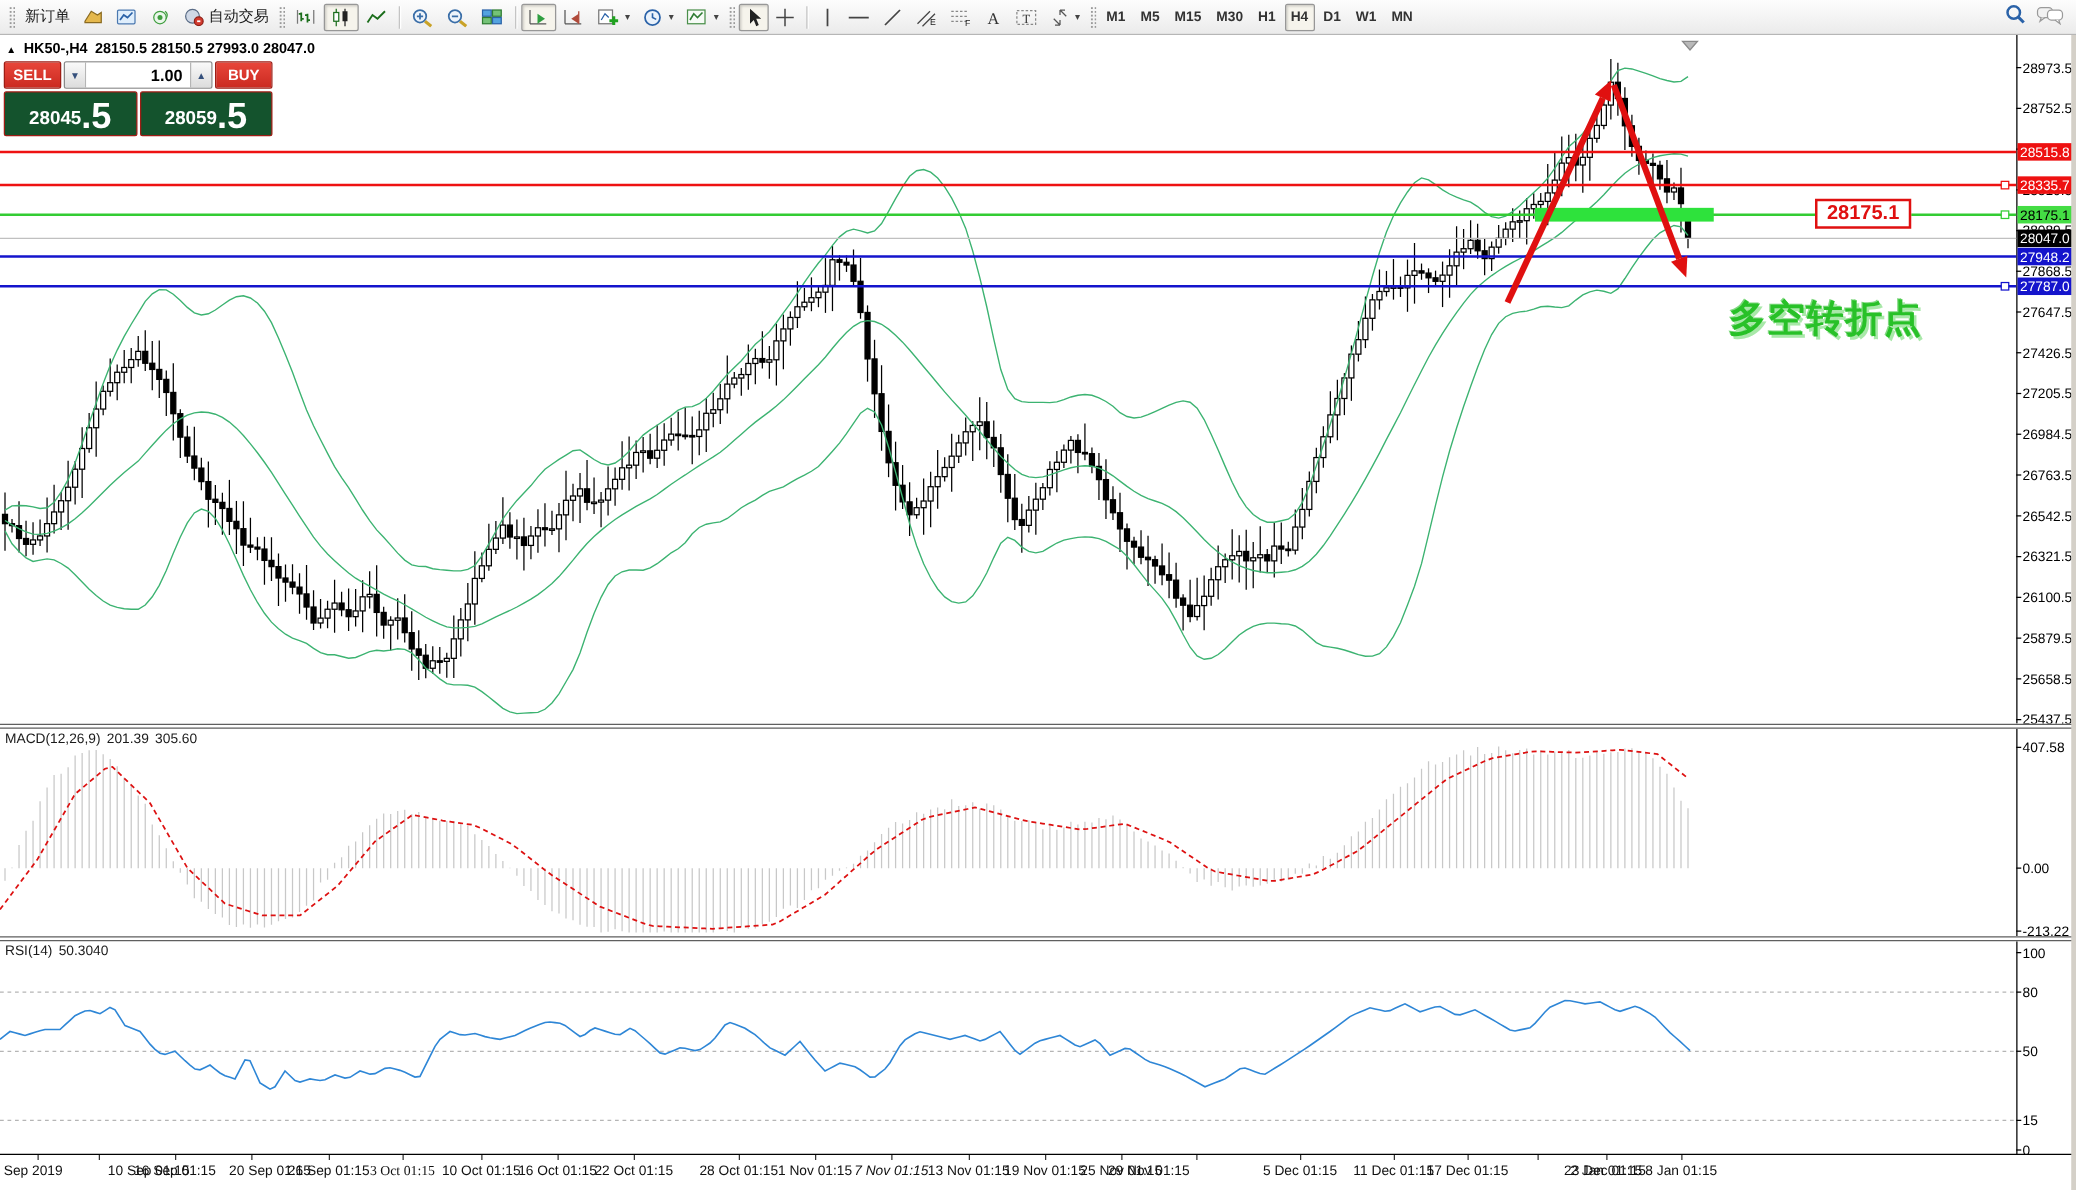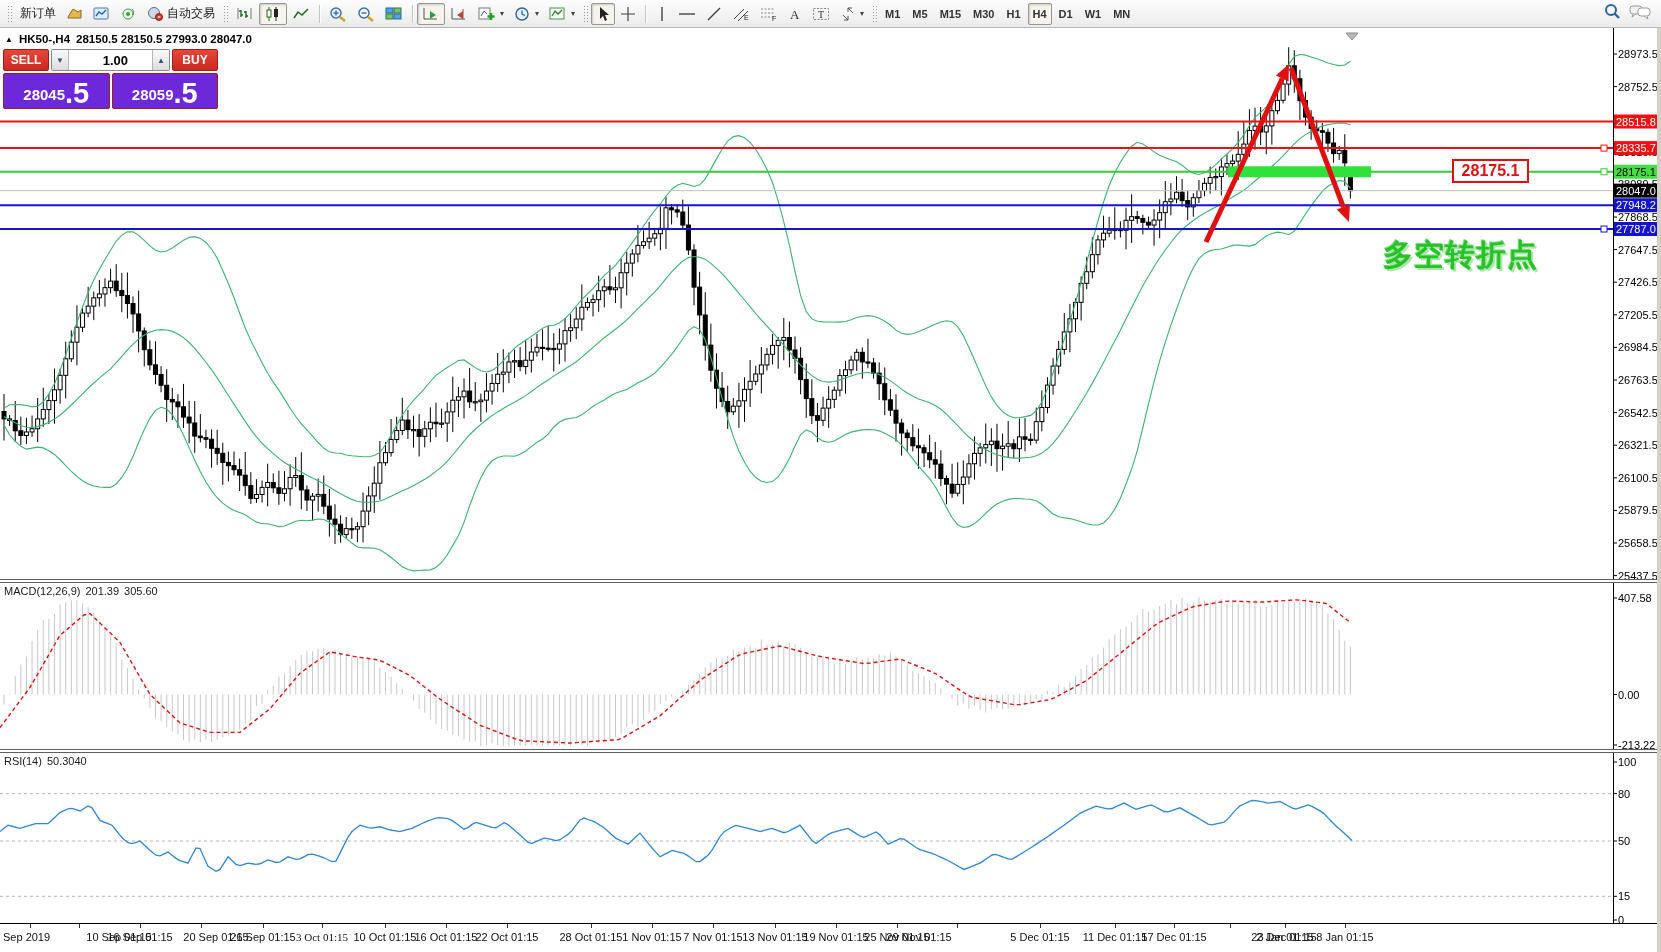--- a/index.html
+++ b/index.html
@@ -42,24 +42,24 @@
   
   .trade-panel { position:absolute; top:21px; left:3px; width:215px; }
   .tp-row1 { display:flex; gap:2px; height:22px; }
   .tp-btn { width:46px; color:#fff; font-size:12px; font-weight:bold; display:flex;
     align-items:center; justify-content:center;
     background:linear-gradient(#e8463a,#cb2a21); border:1px solid #9e1d15; border-radius:2px; }
   .tp-spin { flex:1; display:flex; border:1px solid #8a8a8a; border-radius:2px; overflow:hidden; background:#fff; }
   .tp-spin-btn { width:17px; background:linear-gradient(#fafafa,#dcdcdc); border-right:1px solid #b5b5b5;
     display:flex; align-items:center; justify-content:center; font-size:8px; color:#35507c; }
   .tp-spin-btn.up { border-right:none; border-left:1px solid #b5b5b5; }
-  .tp-vol { flex:1; display:flex; align-items:center; justify-content:flex-end; padding-right:24px;
+  .tp-vol { flex:1; display:flex; align-items:center; justify-content:flex-end; padding-right:6px;
     font-size:13px; font-weight:bold; color:#000; background:#fff; }
   .tp-row2 { display:flex; gap:2px; margin-top:2px; height:36px; }
-  .tp-price { flex:1; background:#6d28d9; border:1px solid #9e1d15; border-radius:2px;
+  .tp-price { flex:1; background:#14532d; border:1px solid #9e1d15; border-radius:2px;
     color:#fff; display:flex; align-items:flex-end; justify-content:center; padding-bottom:3px; }
   .tp-price .main { font-size:15px; font-weight:bold; line-height:1; margin-bottom:3px; }
   .tp-price .pip { font-size:29px; font-weight:bold; line-height:.8; }
 
   
   .callout { position:absolute; left:1452px; top:131px; width:77px; height:24px;
     background:#fff; border:2px solid #e01010; color:#e01010; font-size:16px; font-weight:bold;
     display:flex; align-items:center; justify-content:center; }
   .cn-note { position:absolute; left:1383px; top:207px; font-size:30px; font-weight:bold;
     color:#28c128; text-shadow:2px 2px 0 #a9e8a9, -1px -1px 0 #7fd87f; letter-spacing:1px;font-family:Liberation Mono, monospace; }
@@ -1166,21 +1166,21 @@
         <div class="dlbl" style="left: 385px;">10 Oct 01:15</div>
         <div class="dtick" style="left: 446px;"></div>
         <div class="dlbl" style="left: 446px;">16 Oct 01:15</div>
         <div class="dtick" style="left: 507px;"></div>
         <div class="dlbl" style="left: 507px;">22 Oct 01:15</div>
         <div class="dtick" style="left: 591px;"></div>
         <div class="dlbl" style="left: 591px;">28 Oct 01:15</div>
         <div class="dtick" style="left: 652px;"></div>
         <div class="dlbl" style="left: 652px;">1 Nov 01:15</div>
         <div class="dtick" style="left: 713px;"></div>
-        <div class="dlbl" style="left: 713px;">7 Nov 01:15</div>
+        <div class="dlbl" style="left: 713px; font-style: italic;">7 Nov 01:15</div>
         <div class="dtick" style="left: 775px;"></div>
         <div class="dlbl" style="left: 775px;">13 Nov 01:15</div>
         <div class="dtick" style="left: 836px;"></div>
         <div class="dlbl" style="left: 836px;">19 Nov 01:15</div>
         <div class="dtick" style="left: 897px;"></div>
         <div class="dlbl" style="left: 897px;">25 Nov 01:15</div>
         <div class="dtick" style="left: 957px;"></div>
         <div class="dlbl" style="left: 919px;">29 Nov 01:15</div>
         <div class="dtick" style="left: 1040px;"></div>
         <div class="dlbl" style="left: 1040px;">5 Dec 01:15</div>

